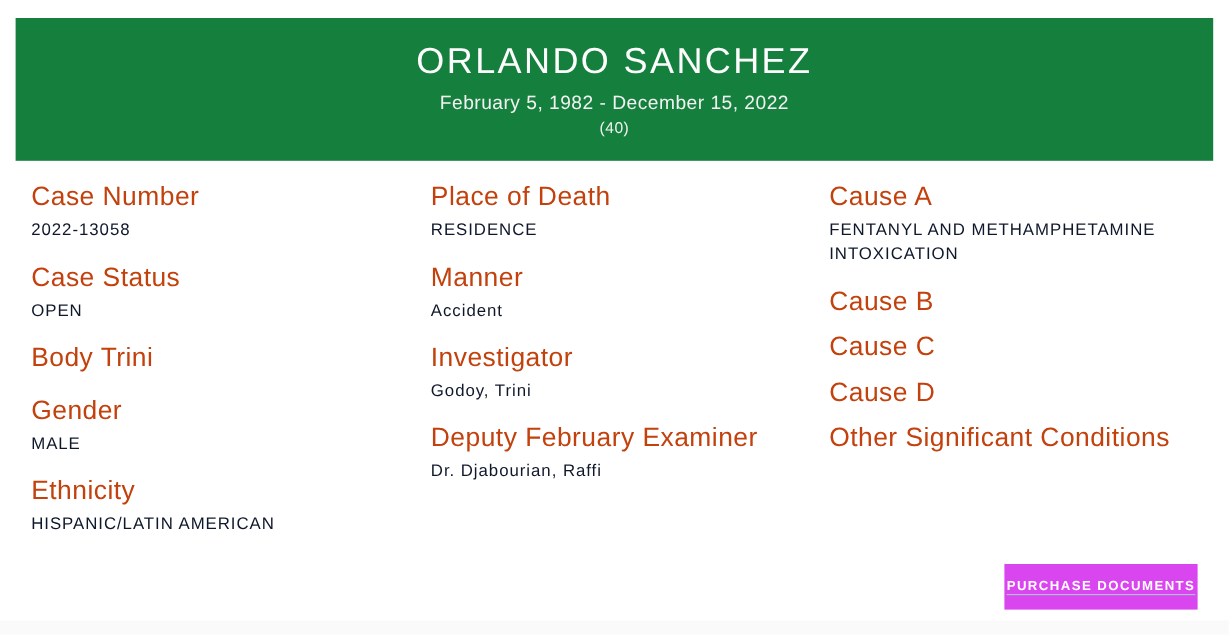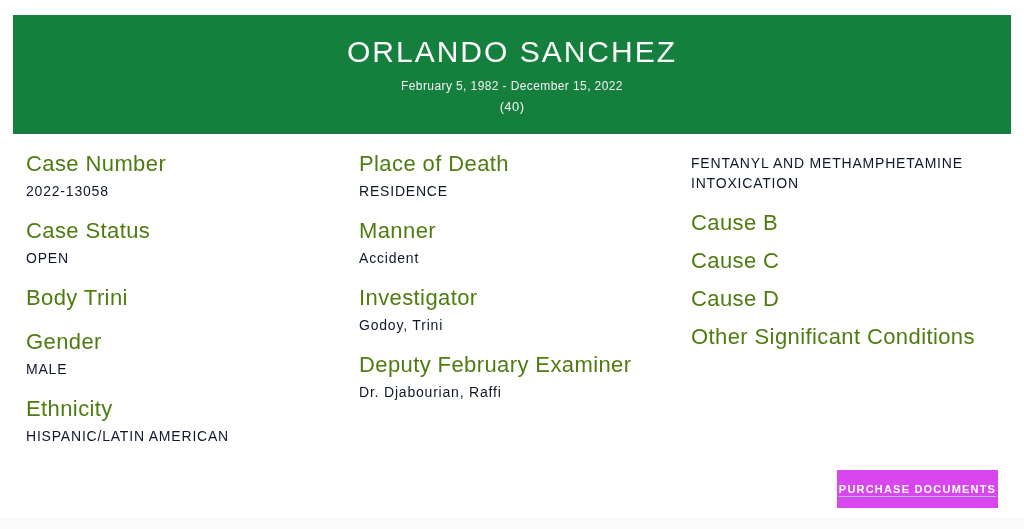--- a/index.html
+++ b/index.html
@@ -20,21 +20,21 @@
   }
   .banner-title {
     padding-top: 19px;
     font-size: 30px;
     font-weight: 400;
     letter-spacing: 2px;
     line-height: 36px;
   }
   .banner-dates {
     margin-top: 7px;
-    font-size: 12px;
+    font-size: 16px;
     letter-spacing: 0.4px;
     line-height: 19px;
     color: #f2f2f2;
   }
   .banner-age {
     margin-top: 1px;
     font-size: 13px;
     letter-spacing: 0.4px;
     line-height: 19px;
     color: #f2f2f2;
@@ -49,21 +49,21 @@
   .col { flex: 0 0 auto; }
   .col-1 { width: 333px; }
   .col-2 { width: 332px; }
   .col-3 { width: 307px; }
   .field { margin-bottom: 16px; }
   .field.empty { margin-bottom: 10px; }
   .field-label {
     font-size: 22px;
     font-weight: 400;
     line-height: 28px;
-    color: #4d7c0f;
+    color: #c2410c;
     letter-spacing: 0.4px;
   }
   .field-value {
     margin-top: 3px;
     font-size: 14px;
     line-height: 20px;
     color: #0f172a;
     letter-spacing: 0.8px;
   }
   .purchase-btn {
@@ -135,20 +135,21 @@
         <div class="field-label">Investigator</div>
         <div class="field-value">Godoy, Trini</div>
       </div>
       <div class="field">
         <div class="field-label">Deputy February Examiner</div>
         <div class="field-value">Dr. Djabourian, Raffi</div>
       </div>
     </div>
   <div class="col col-3">
       <div class="field">
+        <div class="field-label">Cause A</div>
         <div class="field-value">FENTANYL AND METHAMPHETAMINE INTOXICATION</div>
       </div>
       <div class="field empty">
         <div class="field-label">Cause B</div>
       </div>
       <div class="field empty">
         <div class="field-label">Cause C</div>
       </div>
       <div class="field empty">
         <div class="field-label">Cause D</div>

